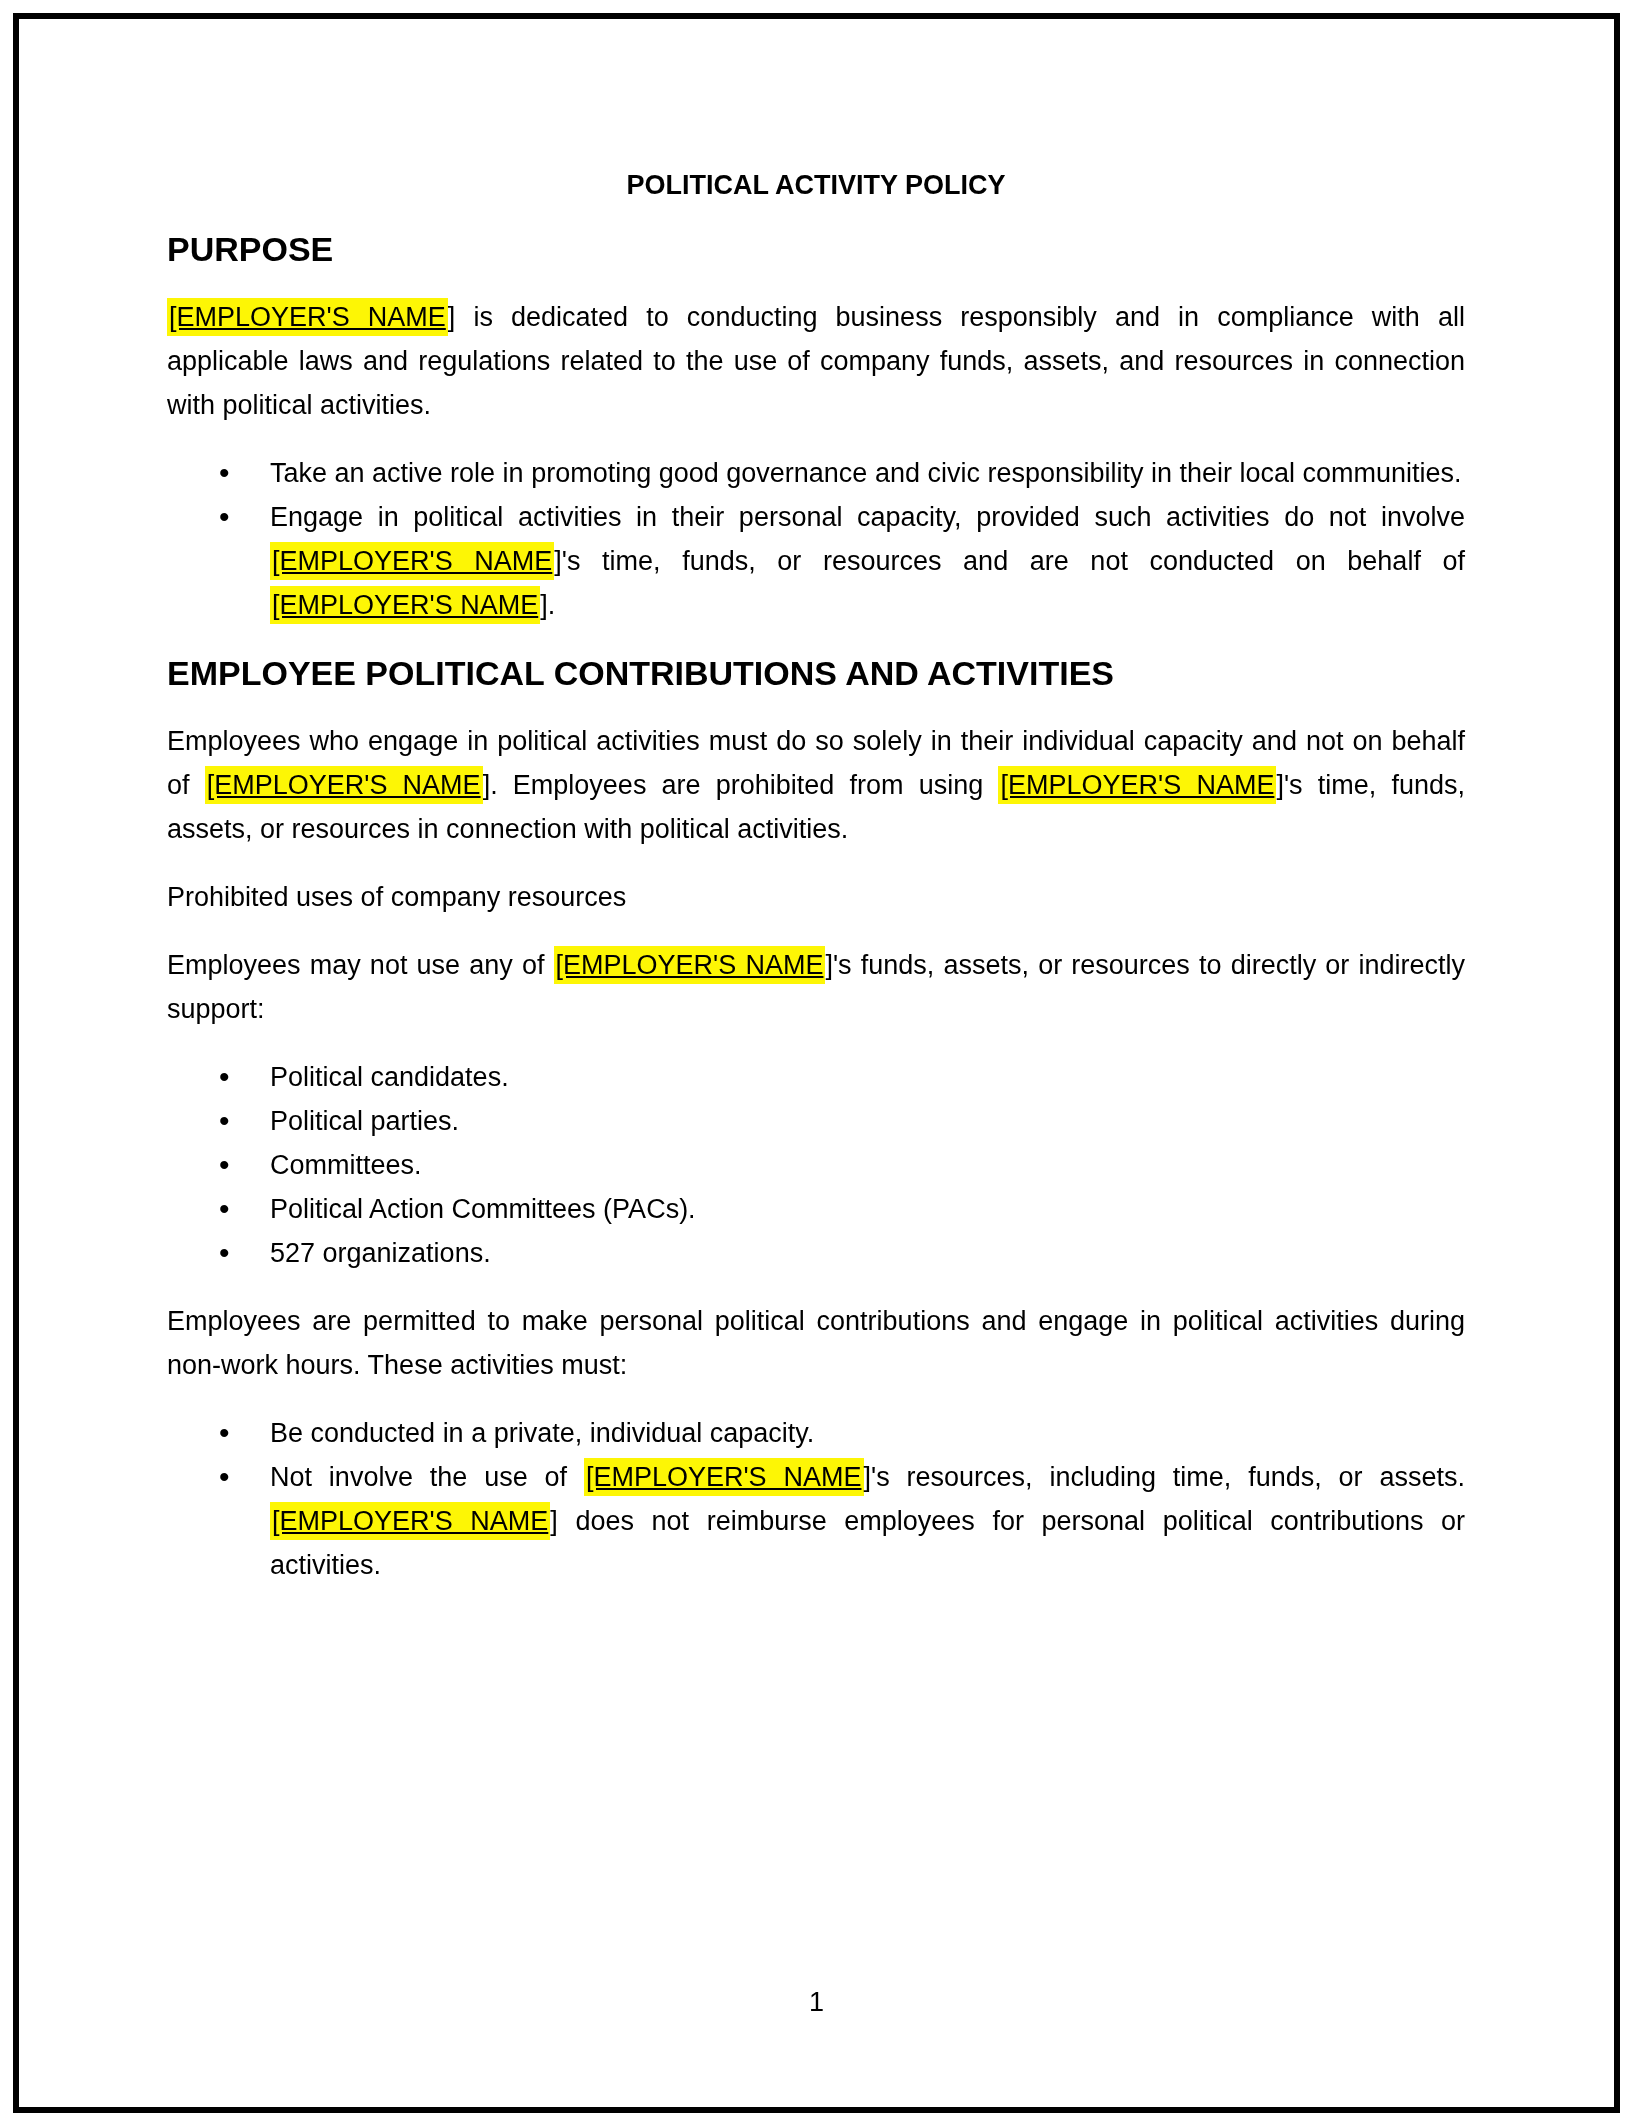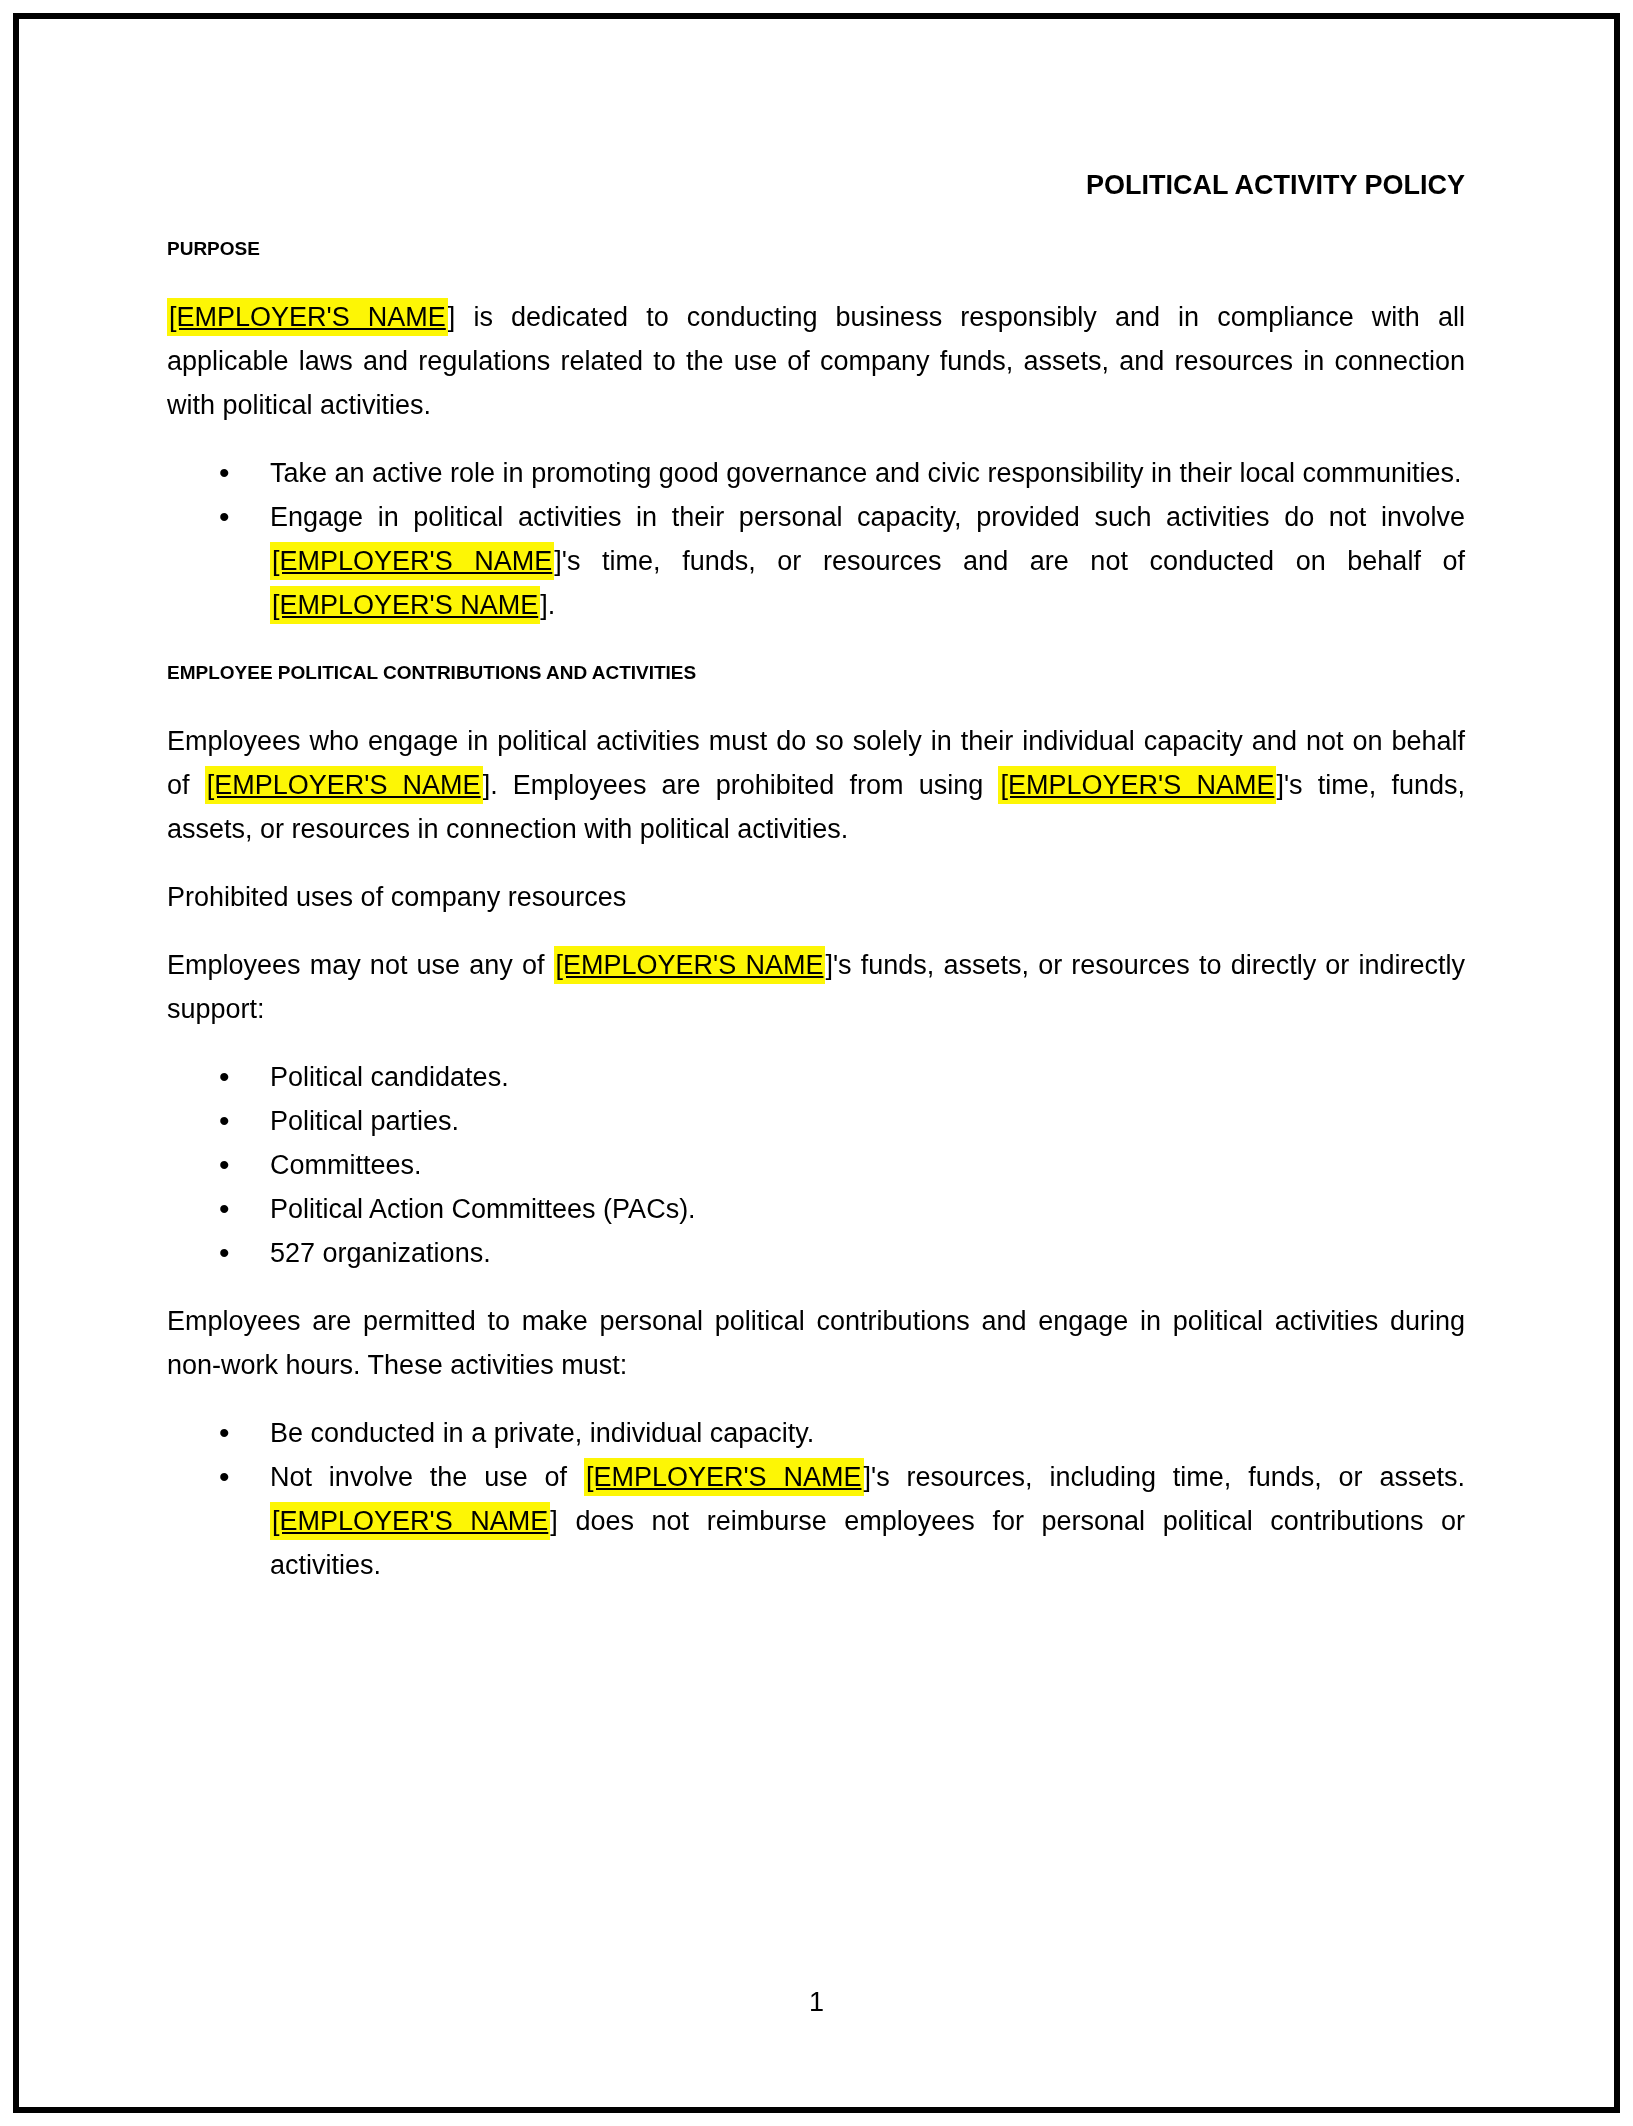--- a/index.html
+++ b/index.html
@@ -27,26 +27,26 @@
     position:absolute;
     left:167px;
     width:1298px;
     top:0;
     font-size:27px;
     line-height:44px;
   }
   h1{
     font-size:27px;
     font-weight:bold;
-    text-align:right;
+    text-align:center;
     line-height:44px;
     margin:163px 0 20px 0;
   }
   h2{
-    font-size:19px;
+    font-size:34px;
     font-weight:bold;
     line-height:44px;
     margin:0 0 24px 0;
   }
   h3{
     font-size:27px;
     font-weight:normal;
     text-underline-offset:6px;
     text-decoration-thickness:2px;
     line-height:44px;

